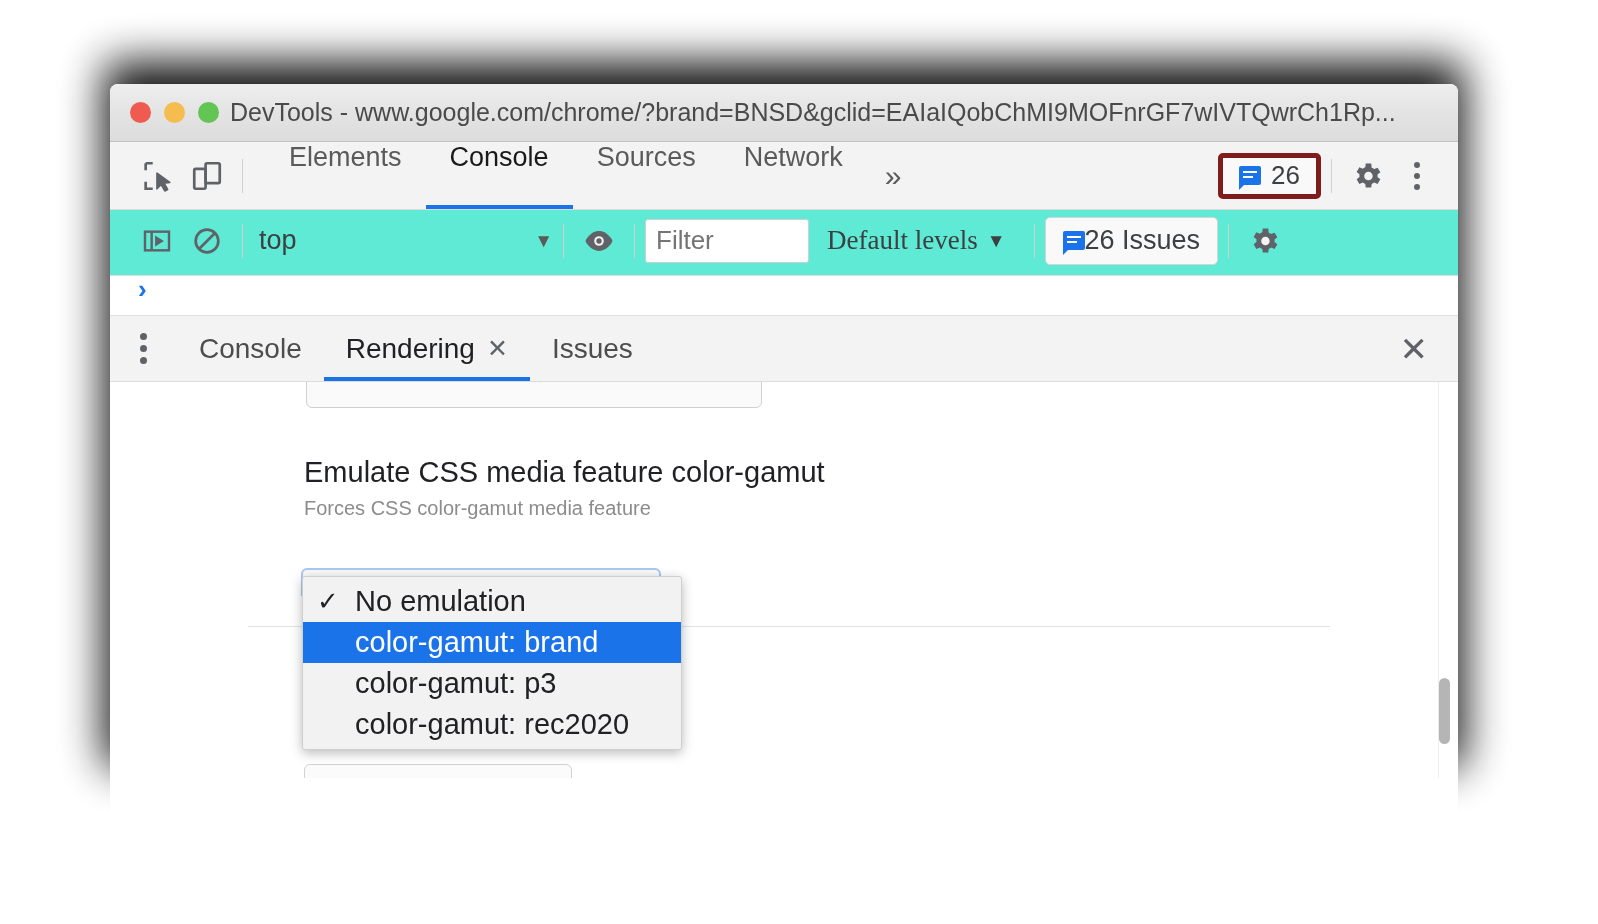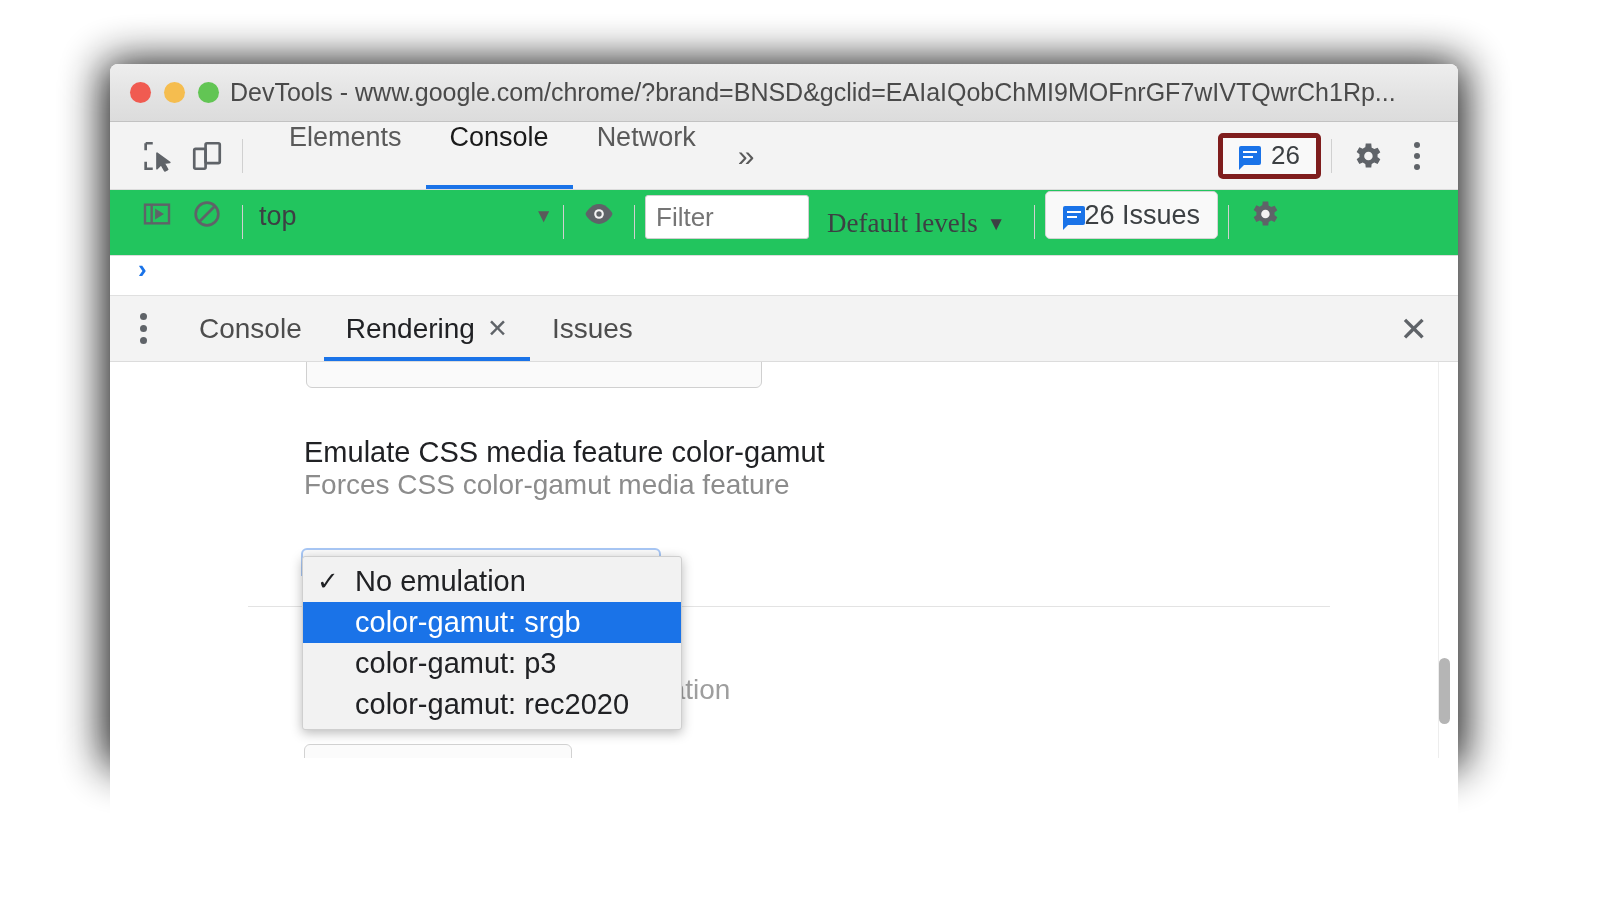--- a/index.html
+++ b/index.html
@@ -22,21 +22,21 @@
     width: 1360px; height: 706px;
     border-radius: 10px;
     background: #070707;
     filter: blur(22px);
     opacity: 0.96;
   }
 
   
   .window {
     position: absolute;
-    left: 110px; top: 64px;
+    left: 110px; top: 84px;
     width: 1348px; height: 838px;
     border-radius: 8px;
     overflow: hidden;
     background: #ffffff;
   }
 
   
   .titlebar {
     position: relative;
     height: 58px;
@@ -133,24 +133,24 @@
   }
 
   
   .gear { width: 34px; height: 34px; display:block; }
   .kebab { display: flex; flex-direction: column; gap: 5px; align-items: center; }
   .kebab i { width: 6px; height: 6px; border-radius: 50%; background: #5f6368; display: block; }
 
   
   .console-toolbar {
     height: 66px;
-    background: #22c55e;
+    background: #5eead4;
     border-bottom: 1px solid #dcdcdc;
-    display: flex; align-items: flex-end;
-    padding: 0 14px 16px 22px;
+    display: flex; align-items: center;
+    padding: 0 14px 4px 22px;
   }
   .ctx-select {
     display: flex; align-items: center;
     min-width: 300px;
     height: 46px;
     font-size: 27px; color: #3c4043;
     padding-left: 6px;
   }
   .ctx-select .caret { margin-left: auto; font-size: 19px; color: #5a5a5a; }
   .filter-input {
@@ -238,21 +238,21 @@
     width: 456px; height: 62px;
     border: 1px solid #d0d0d0;
     border-radius: 6px;
     background: #fafafa;
   }
   .section {
     position: absolute;
     left: 194px;
   }
   .sec-title { font-size: 29px; color: #202124; white-space: nowrap; }
-  .sec-sub   { font-size: 28px; color: #8c8c8c; white-space: nowrap; }
+  .sec-sub   { font-size: 20px; color: #8c8c8c; white-space: nowrap; margin-top: 8px; }
   .sec-sub.faded { color: #9e9e9e; }
   .hr-divider {
     position: absolute;
     left: 138px; right: 128px;
     height: 1px; background: #e3e3e3;
   }
   .dd-select {
     position: absolute;
     width: 268px; height: 60px;
     border: 1px solid #d2d2d2;
@@ -351,20 +351,23 @@
       </div>
       <div class="vsep"></div>
       <div class="maintabs">
         <div class="mtab">
             <span>Elements</span>
           </div>
         <div class="mtab active">
             <span>Console</span>
           </div>
         <div class="mtab">
+            <span>Sources</span>
+          </div>
+        <div class="mtab">
             <span>Network</span>
           </div>
         <div class="more-tabs">»</div>
       </div>
       <div class="spacer"></div>
       <div class="issues-pill">
         <span class="msg-icon">
             <span class="msg-tail"></span>
           </span>
         <span>26</span>
@@ -484,21 +487,21 @@
     </div>
 
     <div class="menu-focus-ring"></div>
     <div class="menu">
       <div class="menu-item">
         <span class="check">✓</span>
         <span>No emulation</span>
       </div>
       <div class="menu-item selected">
         <span class="check"></span>
-        <span>color-gamut: srgb</span>
+        <span>color-gamut: brand</span>
       </div>
       <div class="menu-item">
         <span class="check"></span>
         <span>color-gamut: p3</span>
       </div>
       <div class="menu-item">
         <span class="check"></span>
         <span>color-gamut: rec2020</span>
       </div>
     </div>

